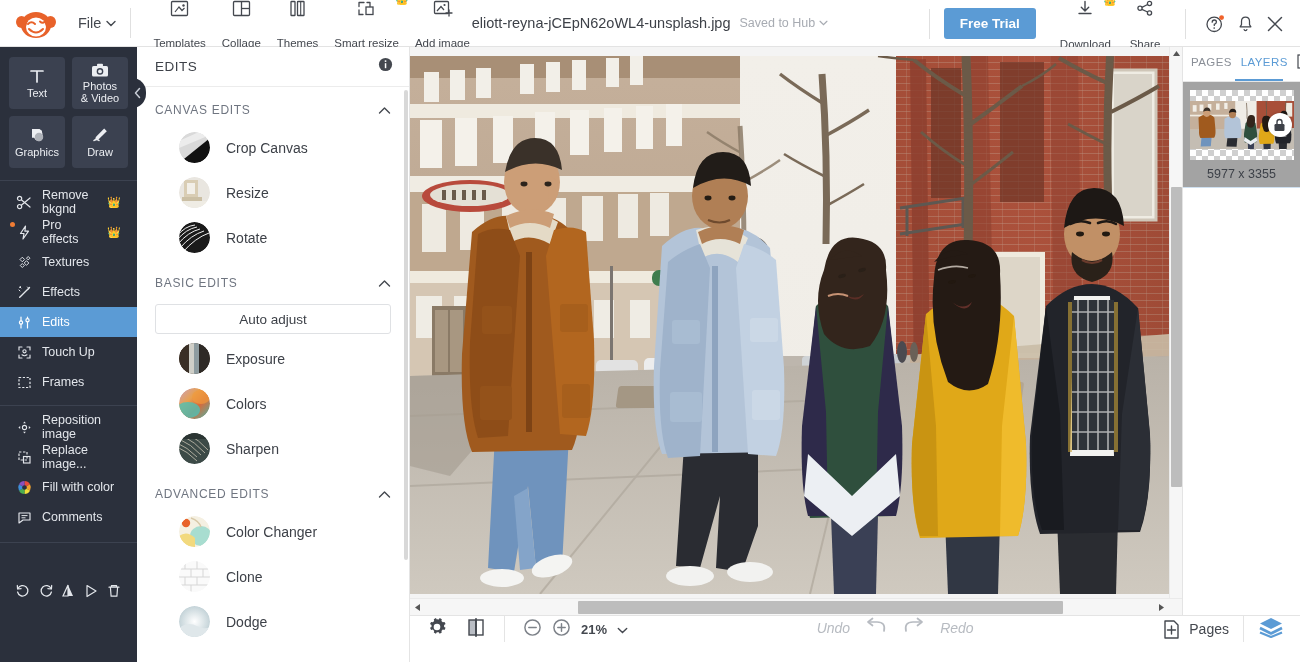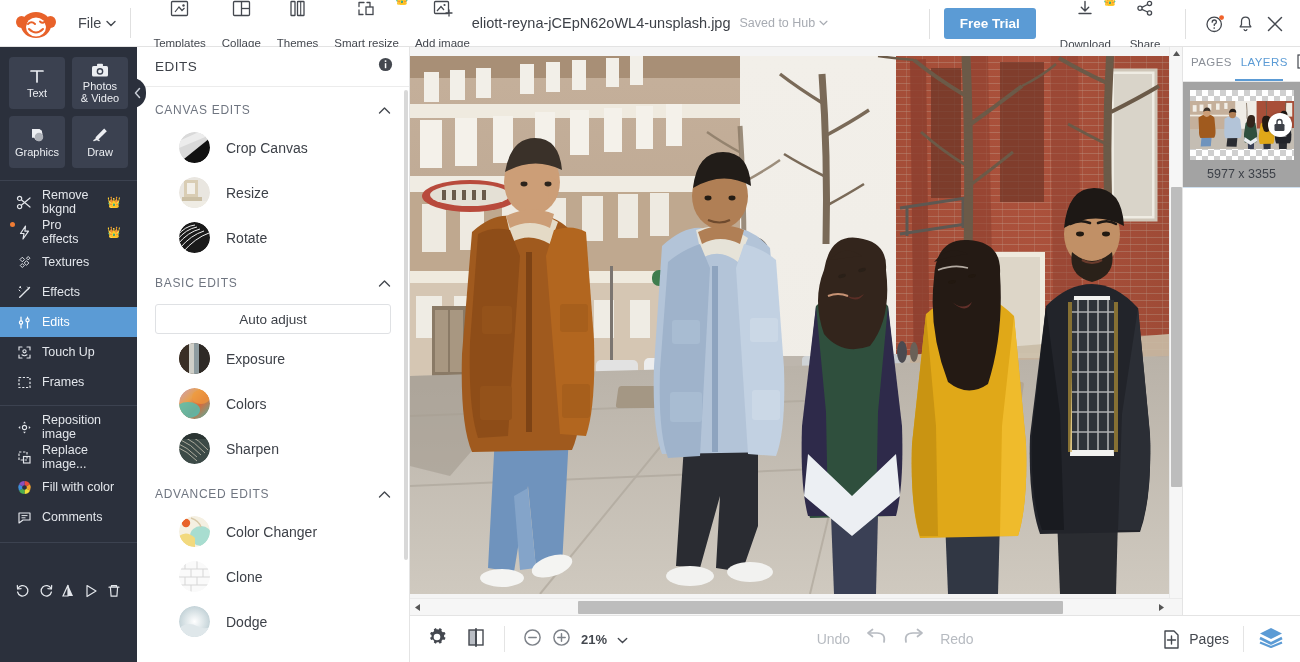--- a/index.html
+++ b/index.html
@@ -163,27 +163,27 @@
   .lock-badge {
     position:absolute; right: 2px; top: 23px; width: 24px; height: 24px; border-radius: 50%;
     background: #fff; display:flex; align-items:center; justify-content:center;
     box-shadow: 0 0 3px rgba(0,0,0,.25);
   }
 
   
   .bottombar {
     position: absolute; left: 410px; top: 615px; width: 890px; height: 47px;
     background: #fff; border-top: 1px solid #e4e4e4;
-    display:flex; align-items:center; padding: 0 16px;
+    display:flex; align-items:flex-start; padding: 0 16px;
   }
   .bb-left { display:flex; align-items:center; gap: 18px; }
   .bb-zoom { display:flex; align-items:center; gap: 10px; }
   .zoom-val { font-size: 13px; color: #44484f; font-weight: bold; }
   .bb-mid { margin-left: auto; display:flex; align-items:center; gap: 14px; }
-  .undo-txt, .redo-txt { font-size: 14px; color: #b7bbc1; }
+  .undo-txt, .redo-txt { font-size: 14px; color: #b7bbc1; font-style: italic; }
   .bb-right { margin-left: auto; display:flex; align-items:center; gap: 14px; }
   .pages-btn { display:flex; align-items:center; gap: 8px; cursor:pointer; }
   .pages-btn span { font-size: 14px; color: #44484f; }
   .bb-sep { width:1px; height: 26px; background: #e4e4e4; }
 </style>
 </head>
 <body>
 
 <div id="app">
 

